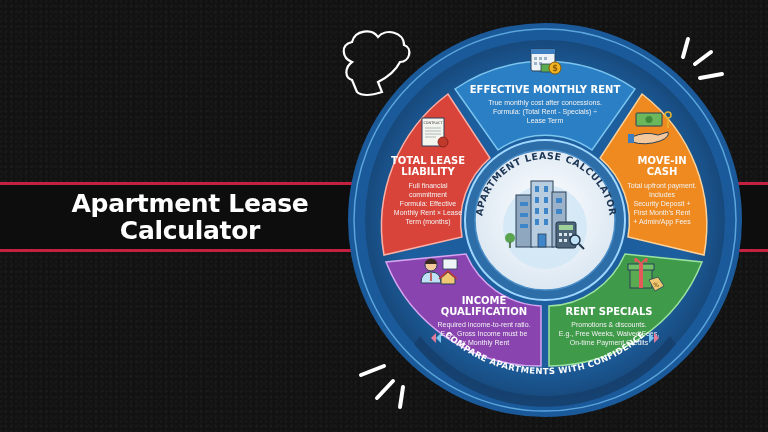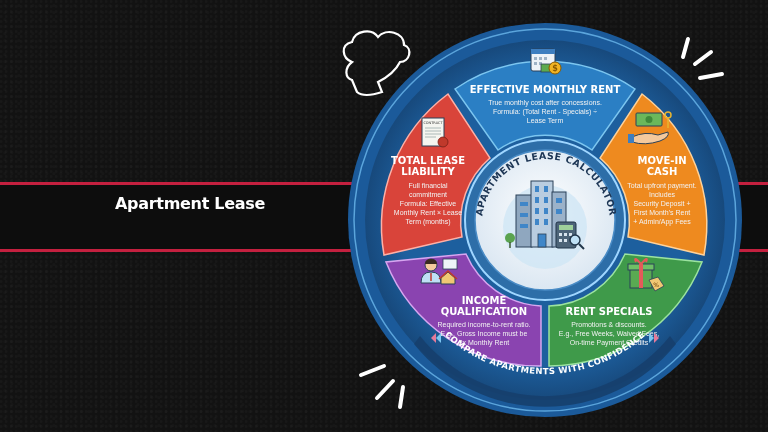--- a/index.html
+++ b/index.html
@@ -16,32 +16,33 @@
     position: absolute; left: 0; top: 182px; width: 768px; height: 70px;
     background: #0d0d0d;
     border-top: 3px solid #c4203f;
     border-bottom: 3px solid #c4203f;
     box-sizing: border-box;
   }
   .banner-title {
     position: absolute; left: 60px; top: 190px; width: 260px;
     text-align: center; color: #ffffff;
     font-family: "DejaVu Sans", sans-serif; font-weight: bold;
-    font-size: 16px; line-height: 27px; letter-spacing: -0.3px;
+    font-size: 25px; line-height: 27px; letter-spacing: -0.3px;
   }
   svg.wheel { position: absolute; left: 0; top: 0; }
   .seg-title { font-family: "DejaVu Sans", sans-serif; font-weight: bold; fill: #ffffff; }
   .seg-text { font-family: "Liberation Sans", sans-serif; fill: #f2f2f2; }
 </style>
 </head>
 <body>
 
 <div class="banner"></div>
 <div class="banner-title">
   <div>Apartment Lease</div>
+  <div>Calculator</div>
 </div>
 
 <svg class="wheel" width="768" height="432" viewBox="0 0 768 432">
   <defs>
     <radialGradient id="ringGrad" cx="50%" cy="50%" r="50%">
       <stop offset="80%" stop-color="#1d5f9e"></stop>
       <stop offset="100%" stop-color="#17497c"></stop>
     </radialGradient>
     <radialGradient id="hubGrad" cx="50%" cy="45%" r="55%">
       <stop offset="0%" stop-color="#ffffff"></stop>

